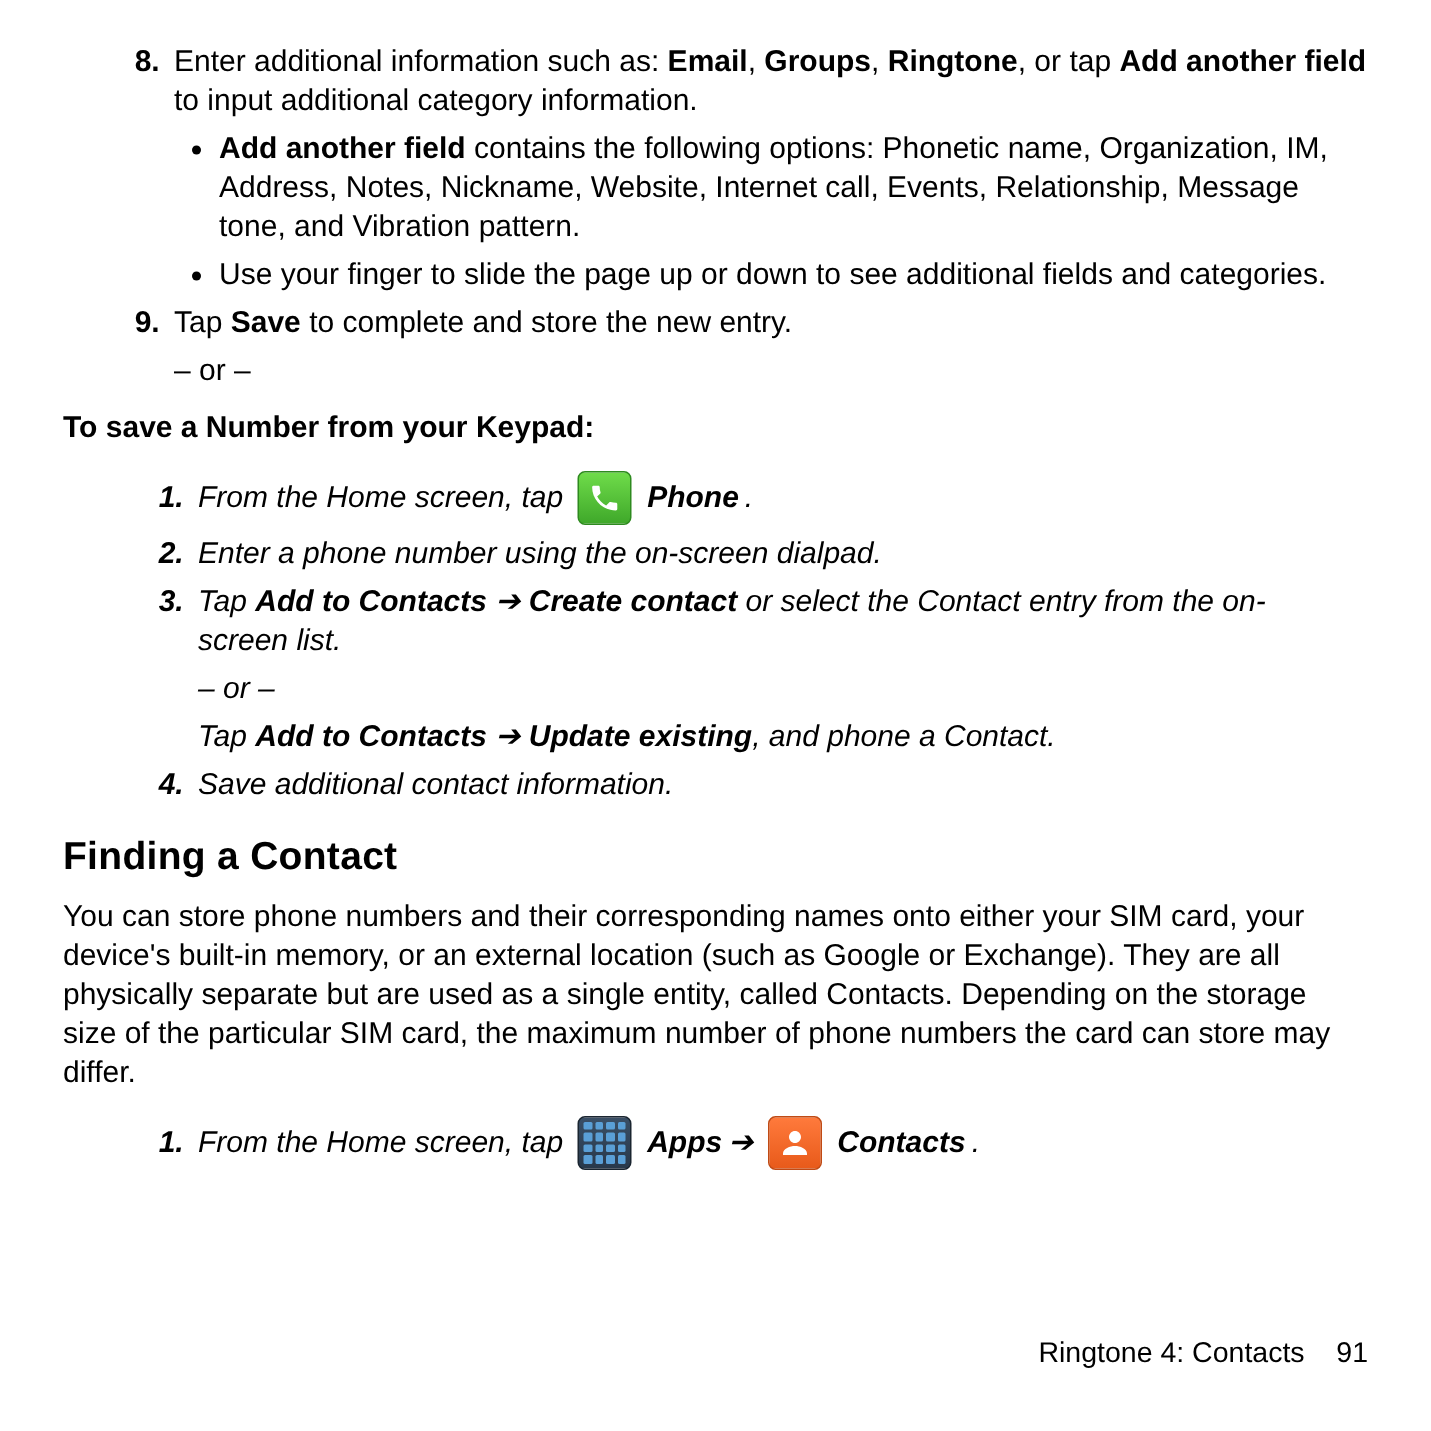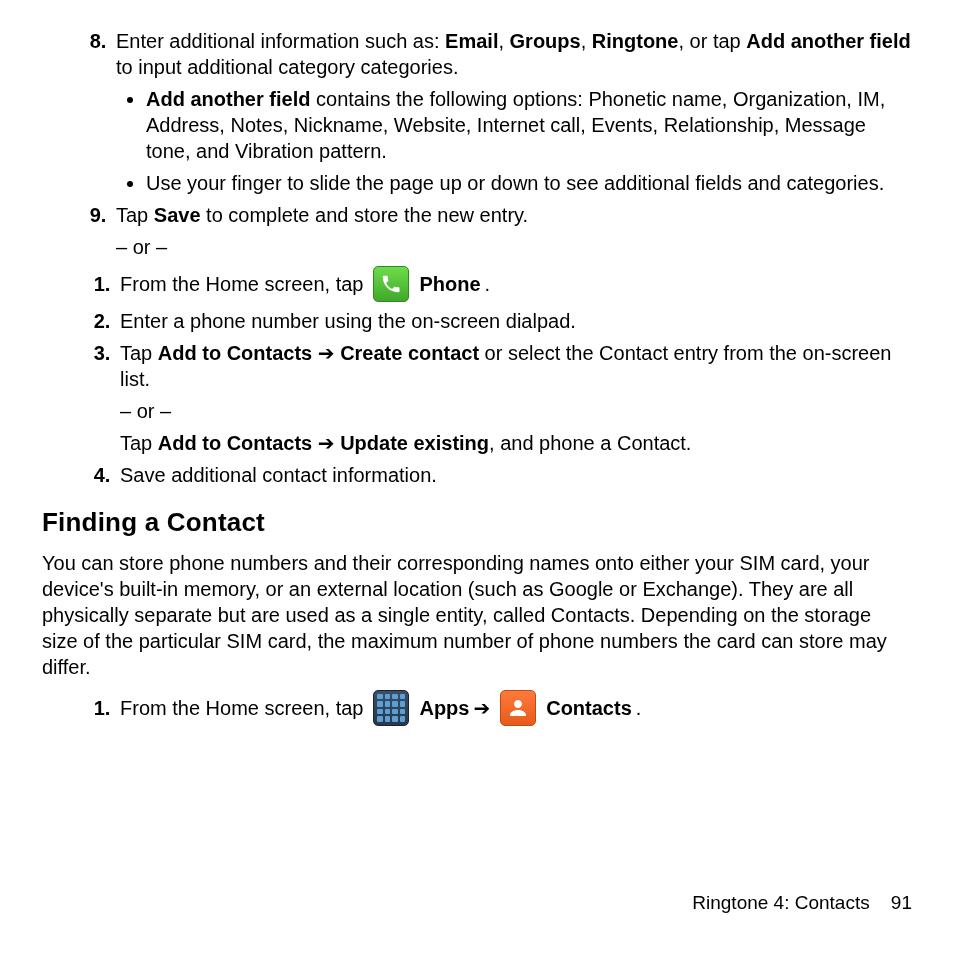--- a/index.html
+++ b/index.html
@@ -39,22 +39,23 @@
   }
   .or {
     margin: 6px 0;
   }
   b { font-weight: bold; }
   .subhead {
     font-weight: bold;
     margin: 12px 0 8px 0;
   }
   .ol-alt {
-    margin: 4px;
+    margin: 16px;
     padding-left: 70px;
+    font-style: italic;
   }
   .ol-alt > li {
     margin-bottom: 6px;
     padding-left: 4px;
   }
   .ol-alt > li::marker {
     font-weight: bold;
   }
   .h2 {
     color: #000000;
@@ -115,32 +116,33 @@
     font-size: 19px;
   }
 </style>
 </head>
 <body>
 
 <div class="page">
 
   <ol class="ol-top" start="8">
     <li>
-      <span>Enter additional information such as: </span><b>Email</b><span>, </span><b>Groups</b><span>, </span><b>Ringtone</b><span>, or tap </span><b>Add another field</b><span> to input additional category categories.</span>
+      <span>Enter additional information such as: </span><b>Email</b><span>, </span><b>Groups</b><span>, </span><b>Ringtone</b><span>, or tap </span><b>Add another field</b><span> to input additional category information.</span>
       <ul class="ul-sub">
         <li><b>Add another field</b><span> contains the following options: Phonetic name, Organization, IM, Address, Notes, Nickname, Website, Internet call, Events, Relationship, Message tone, and Vibration pattern.</span></li>
         <li><span>Use your finger to slide the page up or down to see additional fields and categories.</span></li>
       </ul>
     </li>
     <li>
       <span>Tap </span><b>Save</b><span> to complete and store the new entry.</span>
       <div class="or">– or –</div>
     </li>
   </ol>
 
+  <div class="subhead">To save a Number from your Keypad:</div>
 
   <ol class="ol-alt">
     <li>
       <span class="inline-line">
         <span>From the Home screen, tap </span>
         <span class="icon icon-phone">
           <svg width="22" height="22" viewBox="0 0 24 24">
               <path fill="#fff" d="M6.6 10.8c1.4 2.8 3.8 5.2 6.6 6.6l2.2-2.2c.3-.3.7-.4 1.1-.3 1.2.4 2.5.6 3.8.6.6 0 1 .5 1 1V20c0 .6-.5 1-1 1C10.6 21 3 13.4 3 4c0-.6.5-1 1-1h3.5c.6 0 1 .5 1 1 0 1.3.2 2.6.6 3.8.1.4 0 .8-.3 1.1l-2.2 2z"></path>
             </svg>
         </span>

